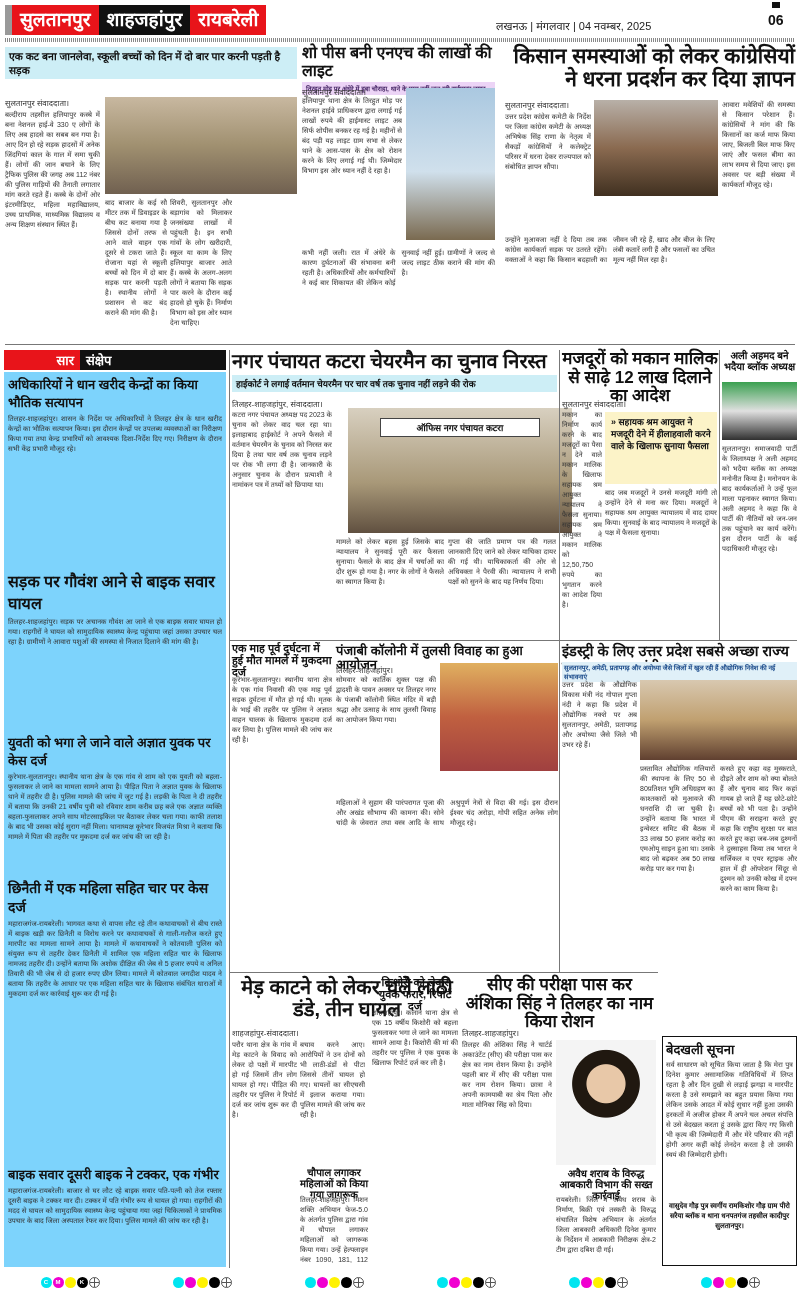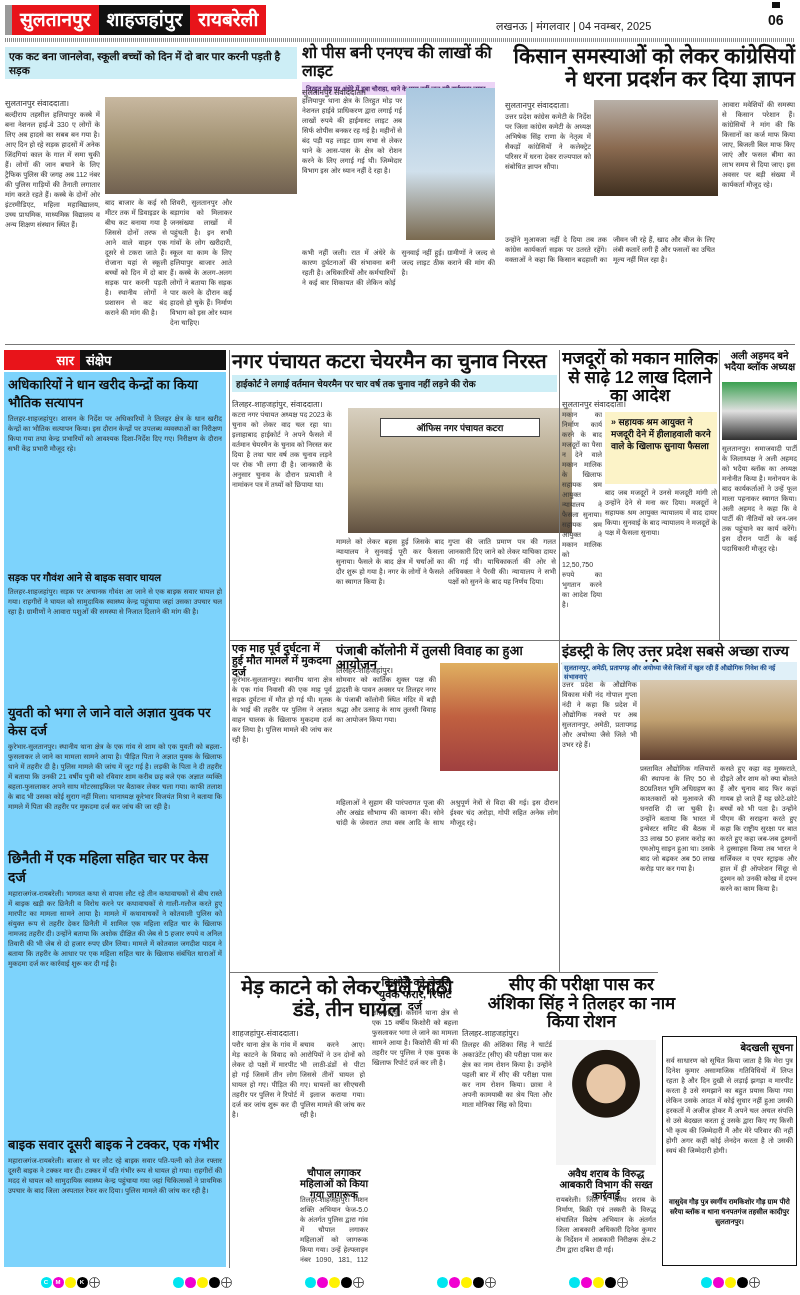--- a/index.html
+++ b/index.html
@@ -83,21 +83,21 @@
 <div class="abs sar-head">
   <div class="sar-red">सार</div>
   <div class="sar-black">संक्षेप</div>
 </div>
 <div class="abs sar-box" style="left:4px;top:372px;width:222px;height:895px">
   <div style="padding:3px 4px">
     <div class="small-hl">अधिकारियों ने धान खरीद केन्द्रों का किया भौतिक सत्यापन</div>
     <div class="body-text" style="height:150px;margin-top:3px">तिलहर-शाहजहांपुर। शासन के निर्देश पर अधिकारियों ने तिलहर क्षेत्र के धान खरीद केन्द्रों का भौतिक सत्यापन किया। इस दौरान केन्द्रों पर उपलब्ध व्यवस्थाओं का निरीक्षण किया गया तथा केन्द्र प्रभारियों को आवश्यक दिशा-निर्देश दिए गए। निरीक्षण के दौरान सभी केंद्र प्रभारी मौजूद रहे।</div>
   </div>
   <div style="padding:3px 4px">
-    <div class="small-hl" style="font-size:10px">सड़क पर गौवंश आने से बाइक सवार घायल</div>
+    <div class="small-hl" style="font-size:16px">सड़क पर गौवंश आने से बाइक सवार घायल</div>
     <div class="body-text" style="height:110px;margin-top:3px">तिलहर-शाहजहांपुर। सड़क पर अचानक गौवंश आ जाने से एक बाइक सवार घायल हो गया। राहगीरों ने घायल को सामुदायिक स्वास्थ्य केन्द्र पहुंचाया जहां उसका उपचार चल रहा है। ग्रामीणों ने आवारा पशुओं की समस्या से निजात दिलाने की मांग की है।</div>
   </div>
   <div style="padding:3px 4px">
     <div class="small-hl">युवती को भगा ले जाने वाले अज्ञात युवक पर केस दर्ज</div>
     <div class="body-text" style="height:100px;margin-top:3px">कुरेभार-सुलतानपुर। स्थानीय थाना क्षेत्र के एक गांव से शाम को एक युवती को बहला-फुसलाकर ले जाने का मामला सामने आया है। पीड़ित पिता ने अज्ञात युवक के खिलाफ थाने में तहरीर दी है। पुलिस मामले की जांच में जुट गई है। लड़की के पिता ने दी तहरीर में बताया कि उनकी 21 वर्षीय पुत्री को रविवार शाम करीब छह बजे एक अज्ञात व्यक्ति बहला-फुसलाकर अपने साथ मोटरसाइकिल पर बैठाकर लेकर चला गया। काफी तलाश के बाद भी उसका कोई सुराग नहीं मिला। थानाध्यक्ष कूरेभार विजयंत मिश्रा ने बताया कि मामले में पिता की तहरीर पर मुकदमा दर्ज कर जांच की जा रही है।</div>
   </div>
   <div style="padding:3px 4px">
     <div class="small-hl" style="font-size:14px">छिनैती में एक महिला सहित चार पर केस दर्ज</div>
     <div class="body-text" style="height:240px;margin-top:3px">महाराजगंज-रायबरेली। भागवत कथा से वापस लौट रहे तीन कथावाचकों से बीच रास्ते में बाइक खड़ी कर छिनैती व विरोध करने पर कथावाचकों से गाली-गलौज करते हुए मारपीट का मामला सामने आया है। मामले में कथावाचकों ने कोतवाली पुलिस को संयुक्त रूप से तहरीर देकर छिनैती में शामिल एक महिला सहित चार के खिलाफ नामजद तहरीर दी। उन्होंने बताया कि अशोक दीक्षित की जेब से 5 हजार रुपये व अनिल तिवारी की भी जेब से दो हजार रुपए छीन लिया। मामले में कोतवाल जगदीश यादव ने बताया कि तहरीर के आधार पर एक महिला सहित चार के खिलाफ संबंधित धाराओं में मुकदमा दर्ज कर कार्रवाई शुरू कर दी गई है।</div>
   </div>
@@ -151,30 +151,30 @@
 <div class="abs byline" style="left:232px;top:1027px">शाहजहांपुर-संवाददाता।</div>
 <div class="abs body-text" style="left:232px;top:1040px;width:65px;height:225px">परौर थाना क्षेत्र के गांव में मेड़ काटने के विवाद को लेकर दो पक्षों में मारपीट हो गई जिसमें तीन लोग घायल हो गए। पीड़ित की तहरीर पर पुलिस ने रिपोर्ट दर्ज कर जांच शुरू कर दी है।</div>
 <div class="abs body-text" style="left:300px;top:1040px;width:65px;height:125px">बचाव करने आए। आरोपियों ने उन दोनों को भी लाठी-डंडों से पीटा जिससे तीनों घायल हो गए। घायलों का सीएचसी में इलाज कराया गया। पुलिस मामले की जांच कर रही है।</div>
 
 <div class="abs hl" style="left:300px;top:1167px;width:68px;font-size:10px;text-align:center">चौपाल लगाकर महिलाओं को किया गया जागरूक</div>
 <div class="abs body-text" style="left:300px;top:1195px;width:68px;height:70px">तिलहर-शाहजहांपुर। मिशन शक्ति अभियान फेज-5.0 के अंतर्गत पुलिस द्वारा गांव में चौपाल लगाकर महिलाओं को जागरूक किया गया। उन्हें हेल्पलाइन नंबर 1090, 181, 112 आदि की जानकारी दी गई।</div>
 
 <div class="abs hl" style="left:372px;top:976px;width:86px;font-size:11px;text-align:center">किशोरी को लेकर युवक फरार, रिपोर्ट दर्ज</div>
 <div class="abs body-text" style="left:372px;top:1008px;width:86px;height:257px">शाहजहांपुर। कलान थाना क्षेत्र से एक 15 वर्षीय किशोरी को बहला फुसलाकर भगा ले जाने का मामला सामने आया है। किशोरी की मां की तहरीर पर पुलिस ने एक युवक के खिलाफ रिपोर्ट दर्ज कर ली है।</div>
 
-<div class="abs hl" style="left:484px;top:976px;width:195px;font-size:17px;text-align:center">सीए की परीक्षा पास कर अंशिका सिंह ने तिलहर का नाम किया रोशन</div>
+<div class="abs hl" style="left:462px;top:976px;width:195px;font-size:17px;text-align:center">सीए की परीक्षा पास कर अंशिका सिंह ने तिलहर का नाम किया रोशन</div>
 <div class="abs byline" style="left:462px;top:1027px">तिलहर-शाहजहांपुर।</div>
 <div class="abs body-text" style="left:462px;top:1040px;width:90px;height:225px">तिलहर की अंशिका सिंह ने चार्टर्ड अकाउंटेंट (सीए) की परीक्षा पास कर क्षेत्र का नाम रोशन किया है। उन्होंने पहली बार में सीए की परीक्षा पास कर नाम रोशन किया। छात्रा ने अपनी कामयाबी का श्रेय पिता और माता मोनिका सिंह को दिया।</div>
 <div class="abs photo" style="left:556px;top:1040px;width:100px;height:125px;background:radial-gradient(circle at 50% 35%,#e8c8a8 20%,#201810 21%,#201810 35%,#f4f4f4 36%)"></div>
 
 <div class="abs hl" style="left:556px;top:1168px;width:100px;font-size:10px;text-align:center">अवैध शराब के विरुद्ध आबकारी विभाग की सख्त कार्रवाई</div>
 <div class="abs body-text" style="left:556px;top:1195px;width:100px;height:70px">रायबरेली। जिले में अवैध शराब के निर्माण, बिक्री एवं तस्करी के विरुद्ध संचालित विशेष अभियान के अंतर्गत जिला आबकारी अधिकारी दिनेश कुमार के निर्देशन में आबकारी निरीक्षक क्षेत्र-2 टीम द्वारा दबिश दी गई।</div>
 
 <div class="abs notice" style="left:662px;top:1036px;width:135px;height:230px;padding:3px">
-  <div style="font-size:10px;font-weight:900;text-align:right">बेदखली सूचना</div>
+  <div style="font-size:13px;font-weight:900;text-align:left">बेदखली सूचना</div>
   <div class="body-text" style="height:138px;margin-top:2px">सर्व साधारण को सूचित किया जाता है कि मेरा पुत्र दिनेश कुमार असामाजिक गतिविधियों में लिप्त रहता है और दिन दुखी से लड़ाई झगड़ा व मारपीट करता है उसे समझाने का बहुत प्रयास किया गया लेकिन उसके आदत में कोई सुधार नहीं हुआ उसकी हरकतों में अजीज होकर मैं अपने चल अचल संपत्ति से उसे बेदखल करता हूं उसके द्वारा किए गए किसी भी कृत्य की जिम्मेदारी मैं और मेरे परिवार की नहीं होगी अगर कहीं कोई लेनदेन करता है तो उसकी स्वयं की जिम्मेदारी होगी।</div>
   <div style="font-size:7px;font-weight:bold;text-align:center;line-height:10px;margin-top:3px">वासुदेव गौड़ पुत्र स्वर्गीय रामकिशोर गौड़ ग्राम पीरो सरैया ब्लॉक व थाना धनपतगंज तहसील कादीपुर सुलतानपुर।</div>
 </div>
 
 <div class="abs vline" style="left:229px;top:350px;height:918px"></div>
 <div class="abs vline" style="left:559px;top:350px;height:622px"></div>
 <div class="abs vline" style="left:719px;top:350px;height:290px"></div>
 <div class="abs hline" style="left:230px;top:640px;width:567px"></div>
 <div class="abs hline" style="left:230px;top:972px;width:428px"></div>
 <div class="abs hline" style="left:5px;top:344px;width:790px"></div>

